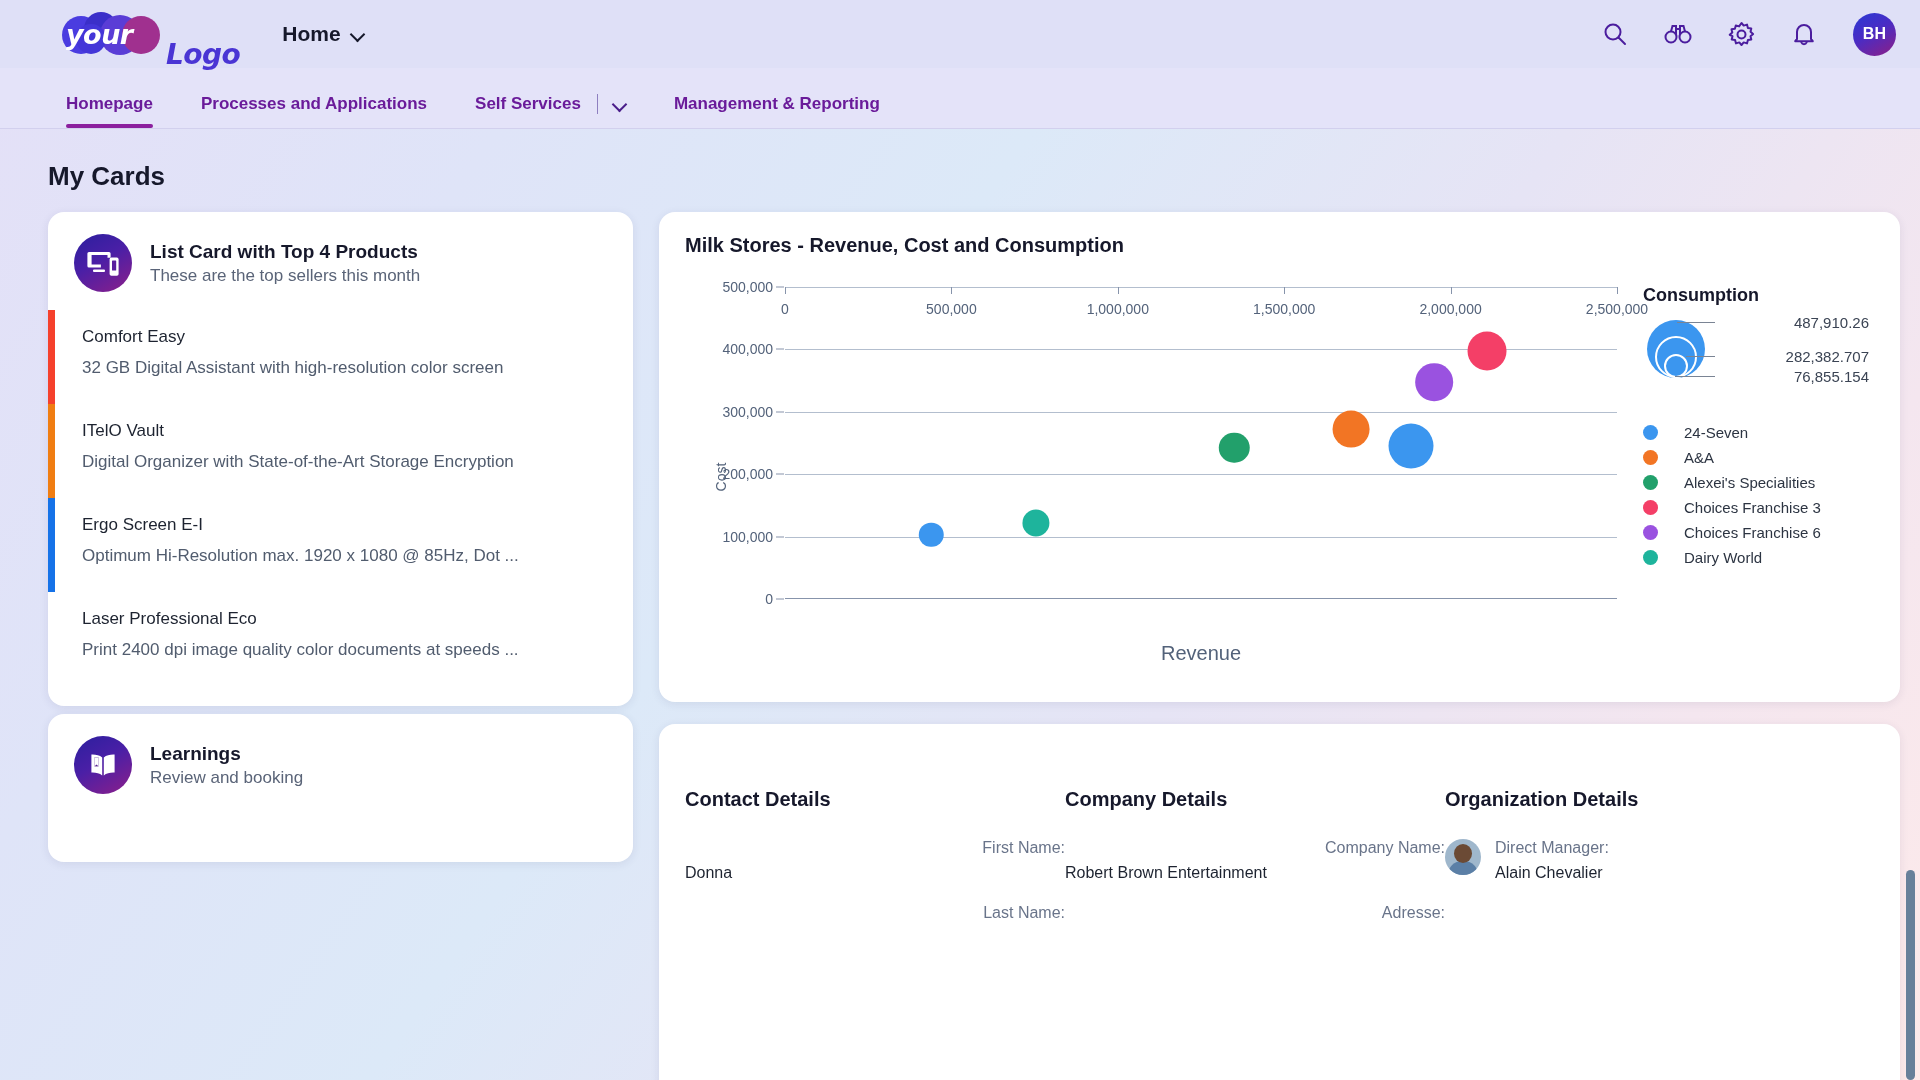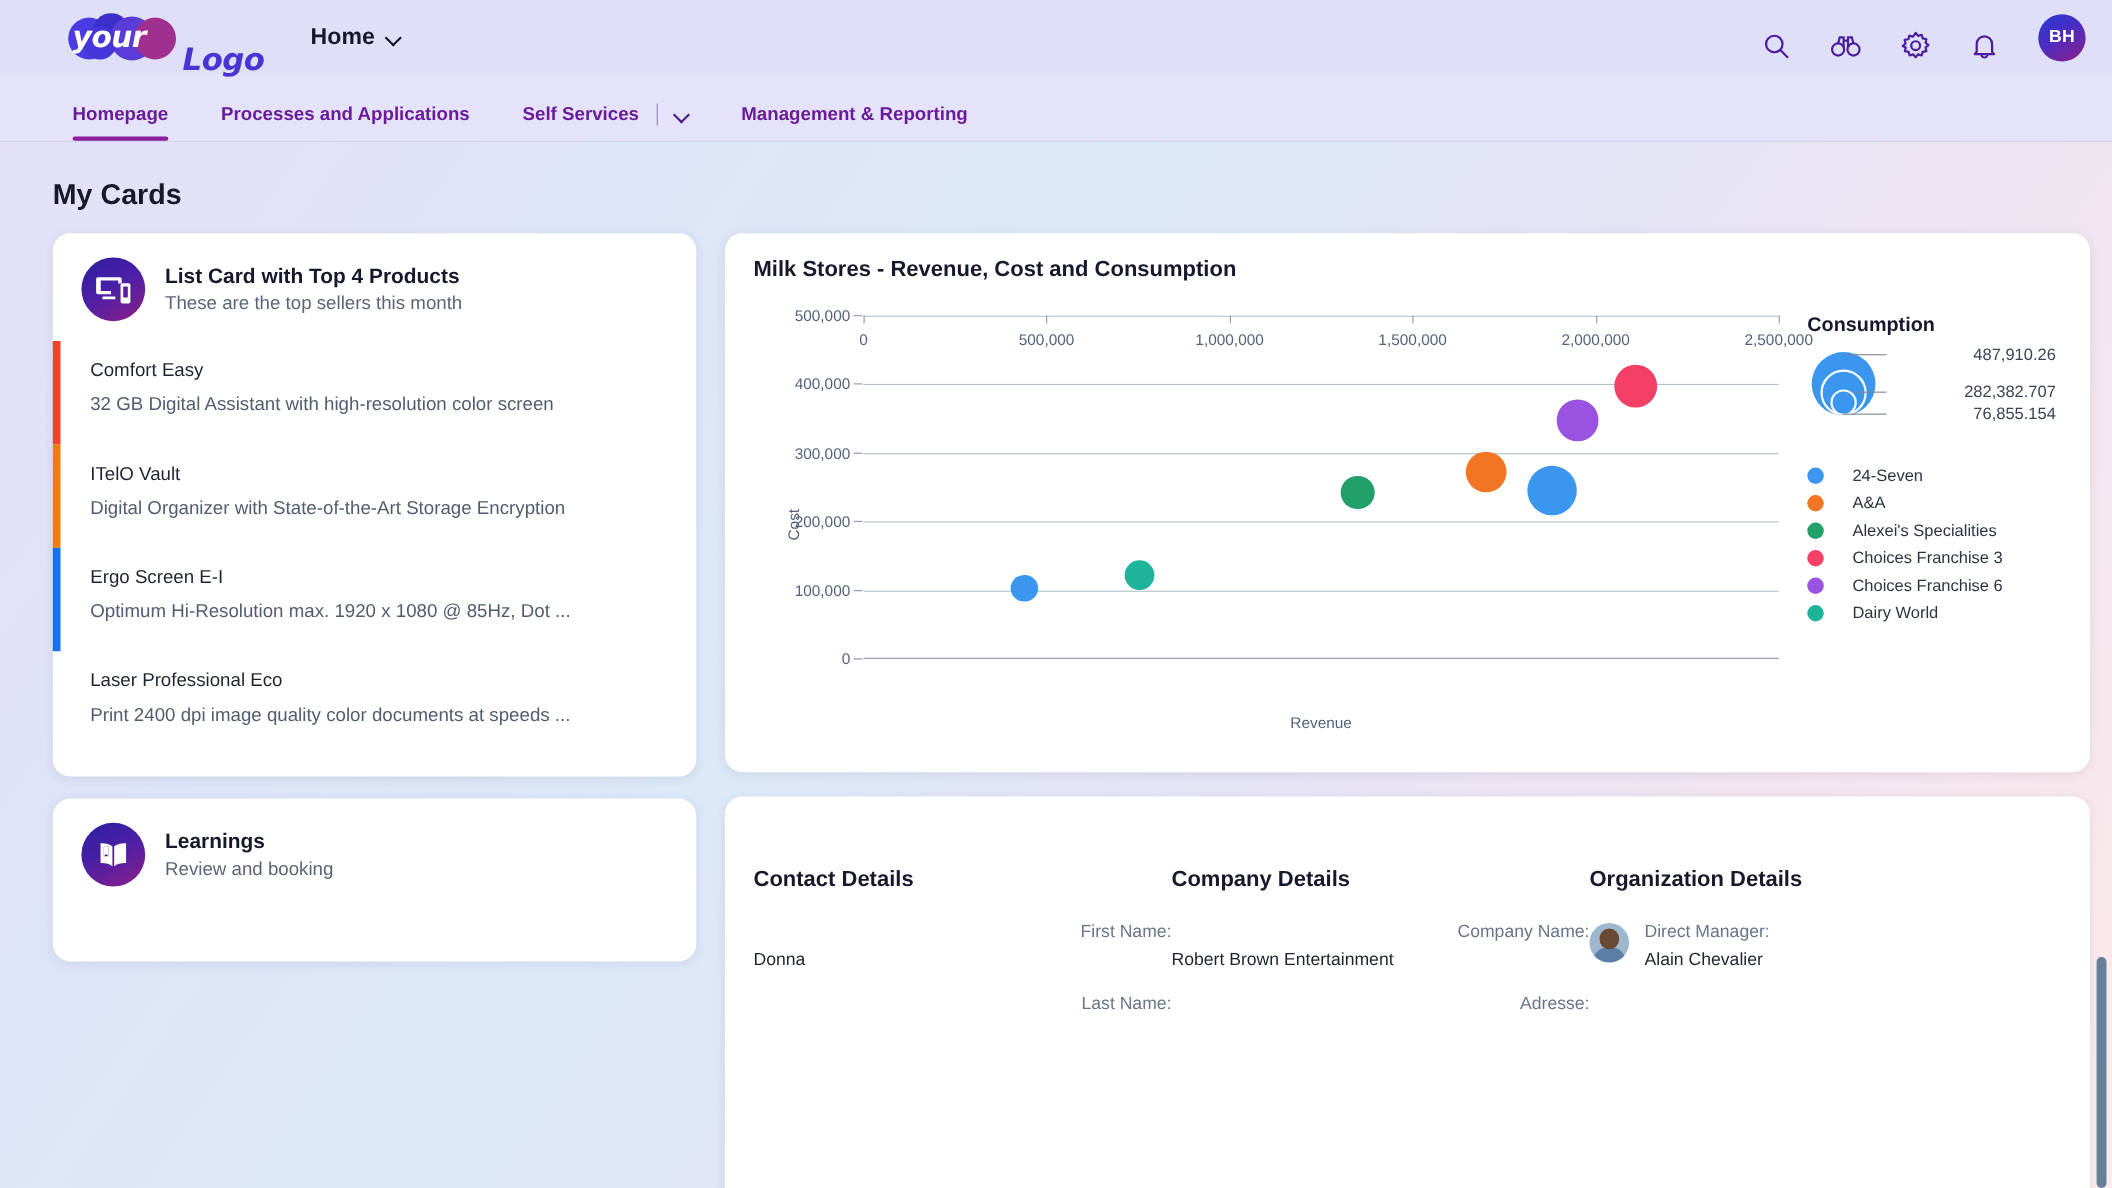--- a/index.html
+++ b/index.html
@@ -59,21 +59,21 @@
     cursor: pointer;
   }
   .chev { display:inline-block; width: 12px; height: 12px; position: relative; }
   .chev::after {
     content:""; position:absolute; left:0; top:1px;
     width: 9px; height: 9px;
     border-right: 2.2px solid currentColor; border-bottom: 2.2px solid currentColor;
     transform: rotate(45deg);
   }
   .header-spacer { flex: 1; }
-  .header-icons { display: flex; align-items: flex-end; gap: 35px; }
+  .header-icons { display: flex; align-items: center; gap: 35px; }
   .hicon { width: 28px; height: 28px; color: #4b1d9e; cursor: pointer; display:flex; align-items:center; justify-content:center; }
   .hicon svg { display:block; }
   .avatar-bh {
     width: 43px; height: 43px; border-radius: 50%;
     background: linear-gradient(150deg, #2a3ad4 0%, #4a2cc4 45%, #8d1f86 100%);
     color: #fff; font-size: 16px; font-weight: bold;
     display: flex; align-items: center; justify-content: center;
     cursor: pointer; letter-spacing: 0.3px;
   }
 
@@ -136,21 +136,21 @@
     min-height: 94px;
   }
   .prod-bar {
     position: absolute; left: 0px; top: 0px; bottom: 0px; width: 7px;
   }
   .prod-name { font-size: 17px; color: #1d2330; }
   .prod-desc { font-size: 17px; color: #515c6e; margin-top: 11px;
                white-space: nowrap; overflow: hidden; text-overflow: ellipsis; }
 
   
-  .learn-card { margin-top: 20px; padding: 22px 0 40px 0; height: 148px; overflow:hidden; }
+  .learn-card { margin-top: 8px; padding: 22px 0 40px 0; height: 148px; overflow:hidden; }
 
   
   .chart-card { padding: 22px 26px 22px 26px; height: 490px; }
   .chart-title { font-size: 20px; font-weight: bold; color: #16182b; }
   .chart-body { display: flex; margin-top: 10px; }
   .plot-wrap { position: relative; flex: 1; height: 420px; }
   .plot {
     position: absolute;
     left: 100px; top: 20px; right: 12px; bottom: 88px;
   }
@@ -169,21 +169,21 @@
   .xaxis {
     position: absolute; left: 0; right: 0; bottom: 0; height: 1px; background: #8794ab;
   }
   .xtick-mark { position: absolute; top: 0; width: 1px; height: 7px; background: #8794ab; }
   .xtick {
     position: absolute; top: 14px; transform: translateX(-50%);
     font-size: 14px; color: #53627a; white-space: nowrap;
   }
   .xaxis-label {
     position: absolute; left: 50%; bottom: -66px; transform: translateX(-50%);
-    font-size: 14px; color: #53627a;
+    font-size: 20px; color: #53627a;
   }
   .bubble { position: absolute; border-radius: 50%; transform: translate(-50%,-50%); }
 
   
   .chart-legend { width: 245px; flex: none; padding: 18px 0 0 14px; }
   .legend-title { font-size: 18px; font-weight: bold; color: #16182b; margin-bottom: 8px; }
   .bubble-legend { position: relative; height: 88px; margin-bottom: 22px; }
   .bl-circ { position: absolute; border-radius: 50%; background: #3b96ef; }
   .bl-circ.ring { background: transparent; border: 2px solid #ffffff; }
   .bl-line { position: absolute; height: 1px; background: #7a8494; }

